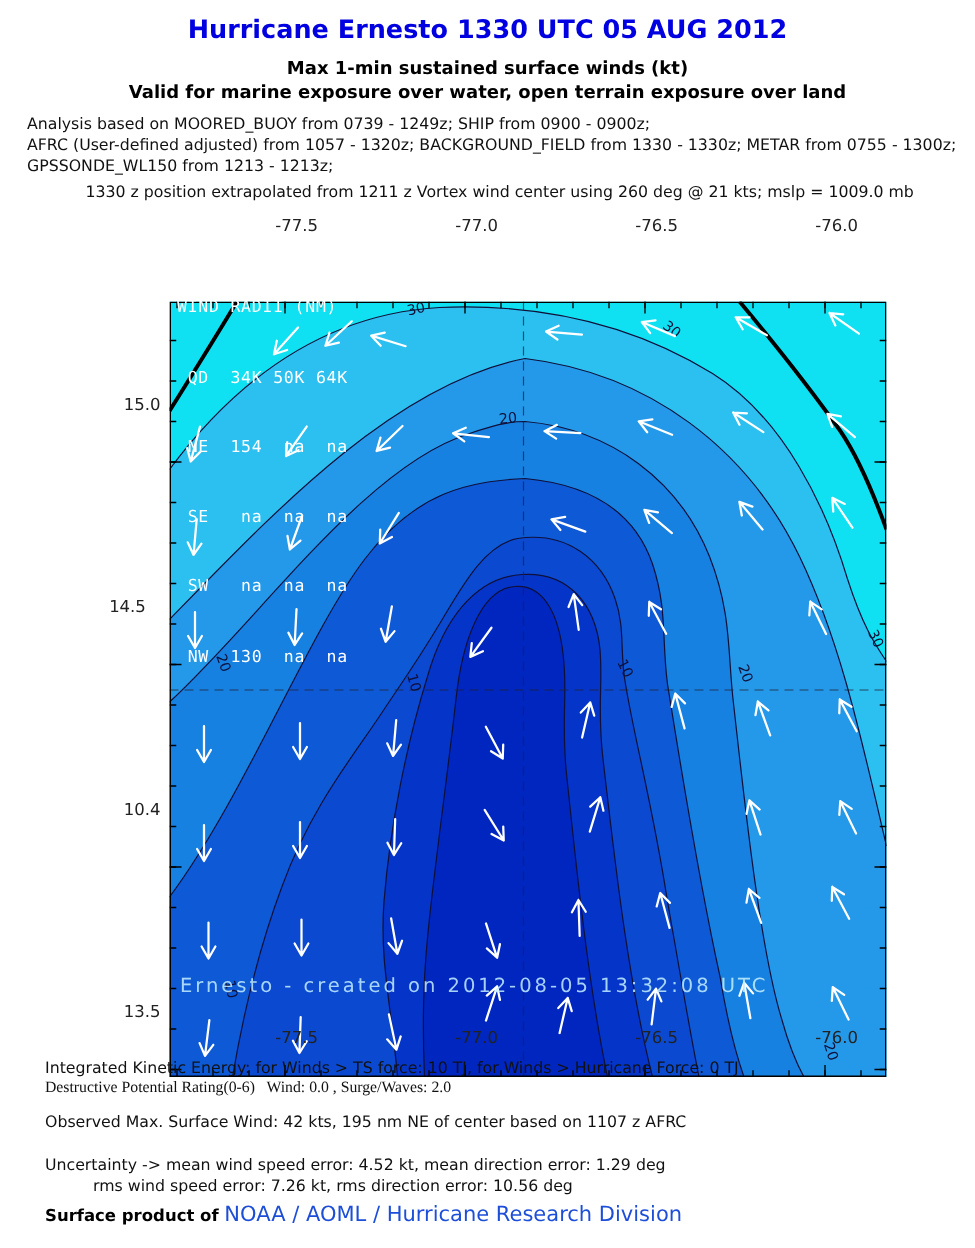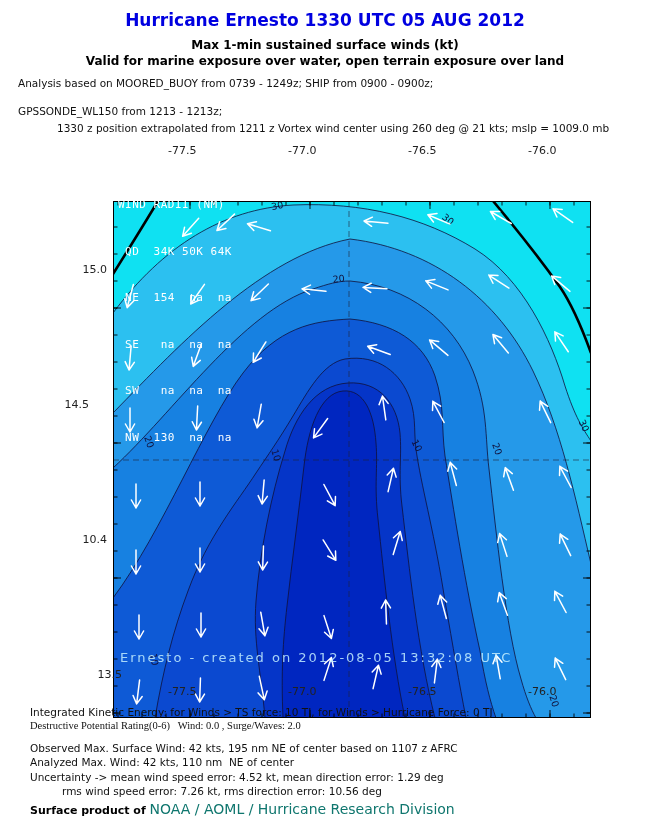--- a/index.html
+++ b/index.html
@@ -10,40 +10,41 @@
   .subtitle{left:0;width:650px;text-align:center;font-size:12px;font-weight:bold;color:#000000;}
   #sub1{top:38px;} #sub2{top:54px;}
   .note{font-size:10.5px;color:#111;}
   #note1{left:18px;top:77px;text-align:right;} #note2{left:18px;top:91px;} #note3{left:18px;top:105px;}
   #note4{left:57px;top:122px;}
   #plot-wrap{left:113px;top:163px;width:478px;height:517px;}
   #plot-svg{display:block;}
   #radii-table{left:118px;top:166px;font-family:"DejaVu Sans Mono",monospace;
                font-size:11px;line-height:15.5px;color:#fff;letter-spacing:.5px;}
   #watermark{left:120px;top:650px;font-size:13px;letter-spacing:2px;color:rgba(195,238,255,.85);text-align:center;}
-  .xt{width:44px;text-align:left;font-size:11px;color:#222;}
+  .xt{width:44px;text-align:right;font-size:11px;color:#222;}
   .yt{width:44px;text-align:right;font-size:11px;color:#222;}
   .stat{font-size:10.5px;color:#111;}
   #ike{left:30px;top:706px;} #dpr{left:30px;top:720px;font-family:Liberation Serif, serif;}
   #obs{left:30px;top:742px;} #ana{left:30px;top:756px;}
   #unc1{left:30px;top:771px;} #unc2{left:62px;top:785px;}
   #footer{left:30px;top:799px;}
   #footer .fp{font-size:11px;font-weight:bold;color:#000;}
-  #footer .forg{font-size:14px;color:#0f766e;}
+  #footer .forg{font-size:14px;color:#1d4ed8;}
 </style>
 </head>
 <body>
 
 <div id="page">
 
   <div id="title" class="abs">Hurricane Ernesto 1330 UTC 05 AUG 2012</div>
   <div id="sub1" class="abs subtitle">Max 1-min sustained surface winds (kt)</div>
   <div id="sub2" class="abs subtitle">Valid for marine exposure over water, open terrain exposure over land</div>
 
   <div id="note1" class="abs note">Analysis based on MOORED_BUOY from 0739 - 1249z; SHIP from 0900 - 0900z;</div>
+  <div id="note2" class="abs note">AFRC (User-defined adjusted) from 1057 - 1320z; BACKGROUND_FIELD from 1330 - 1330z; METAR from 0755 - 1300z;</div>
   <div id="note3" class="abs note">GPSSONDE_WL150 from 1213 - 1213z;</div>
   <div id="note4" class="abs note">1330 z position extrapolated from 1211 z Vortex wind center using 260 deg @ 21 kts; mslp = 1009.0 mb</div>
 
   <div id="plot-wrap" class="abs">
     <svg id="plot-svg" width="478" height="517" viewBox="0 0 478 517">
         <rect width="478" height="517" fill="#0fe1f2"></rect>
         <path d="M 0 112 C 50 45 110 8 180 4 C 250 1 310 16 362 48 C 410 78 438 138 452 185 C 462 216 470 228 478 240 L 478 517 L 0 517 Z" fill="#2cc0f0"></path>
         <path d="M 0 212 C 70 140 150 55 237 38 C 320 48 385 98 420 170 C 448 228 462 295 478 363 L 478 517 L 0 517 Z" fill="#2599e9"></path>
         <path d="M 0 267 C 60 212 130 110 200 88 C 215 83 225 80 237 80 C 295 85 340 120 360 170 C 375 208 372 235 376 268 C 383 330 393 428 408 478 C 413 496 418 508 423 517 L 0 517 Z" fill="#1781e1"></path>
         <path d="M 0 397 C 50 330 92 222 130 172 C 165 126 200 120 237 118 C 280 122 310 140 322 175 C 332 205 328 225 332 255 C 340 305 352 382 367 450 C 372 480 377 500 383 517 L 0 517 Z" fill="#0e5ad6"></path>
@@ -366,26 +367,25 @@
   <div class="abs xt" style="left:288px;top:144px;">-77.0</div>
   <div class="abs xt" style="left:408px;top:144px;">-76.5</div>
   <div class="abs xt" style="left:528px;top:144px;">-76.0</div>
 
   <div class="abs xt" style="left:168px;top:685px;">-77.5</div>
   <div class="abs xt" style="left:288px;top:685px;">-77.0</div>
   <div class="abs xt" style="left:408px;top:685px;">-76.5</div>
   <div class="abs xt" style="left:528px;top:685px;">-76.0</div>
 
   <div class="abs yt" style="left:63px;top:263px;">15.0</div>
-  <div class="abs yt" style="left:45px;top:398px;">14.5</div>
+  <div class="abs yt" style="left:63px;top:398px;text-align:center;">14.5</div>
   <div class="abs yt" style="left:63px;top:533px;">10.4</div>
-  <div class="abs yt" style="left:78px;top:668px;">13.5</div>
+  <div class="abs yt" style="left:63px;top:668px;">13.5</div>
 
   <div id="ike" class="abs stat">Integrated Kinetic Energy: for Winds &gt; TS force: 10 TJ, for Winds &gt; Hurricane Force: 0 TJ</div>
   <div id="dpr" class="abs stat">Destructive Potential Rating(0-6)   Wind: 0.0 , Surge/Waves: 2.0</div>
   <div id="obs" class="abs stat">Observed Max. Surface Wind: 42 kts, 195 nm NE of center based on 1107 z AFRC</div>
-  <div id="ana" class="abs stat">Analyzed Max. Wind: 42 kts, 110 nm  NE of center</div>
   <div id="unc1" class="abs stat">Uncertainty -&gt; mean wind speed error: 4.52 kt, mean direction error: 1.29 deg</div>
   <div id="unc2" class="abs stat">rms wind speed error: 7.26 kt, rms direction error: 10.56 deg</div>
 
   <div id="footer" class="abs"><span class="fp">Surface product of </span><span class="forg">NOAA / AOML / Hurricane Research Division</span></div>
 
 </div>
 
 </body></html>

